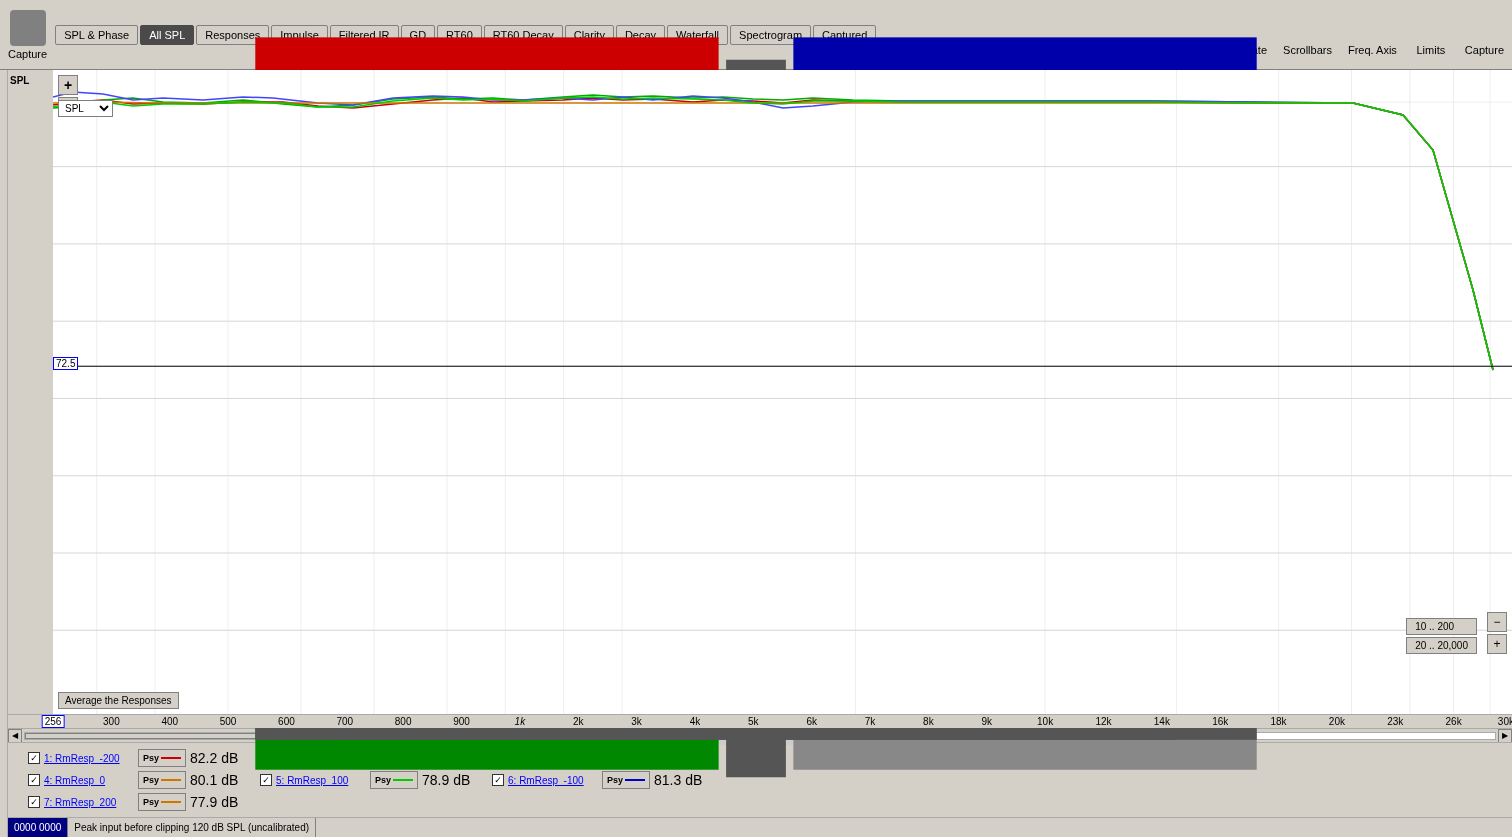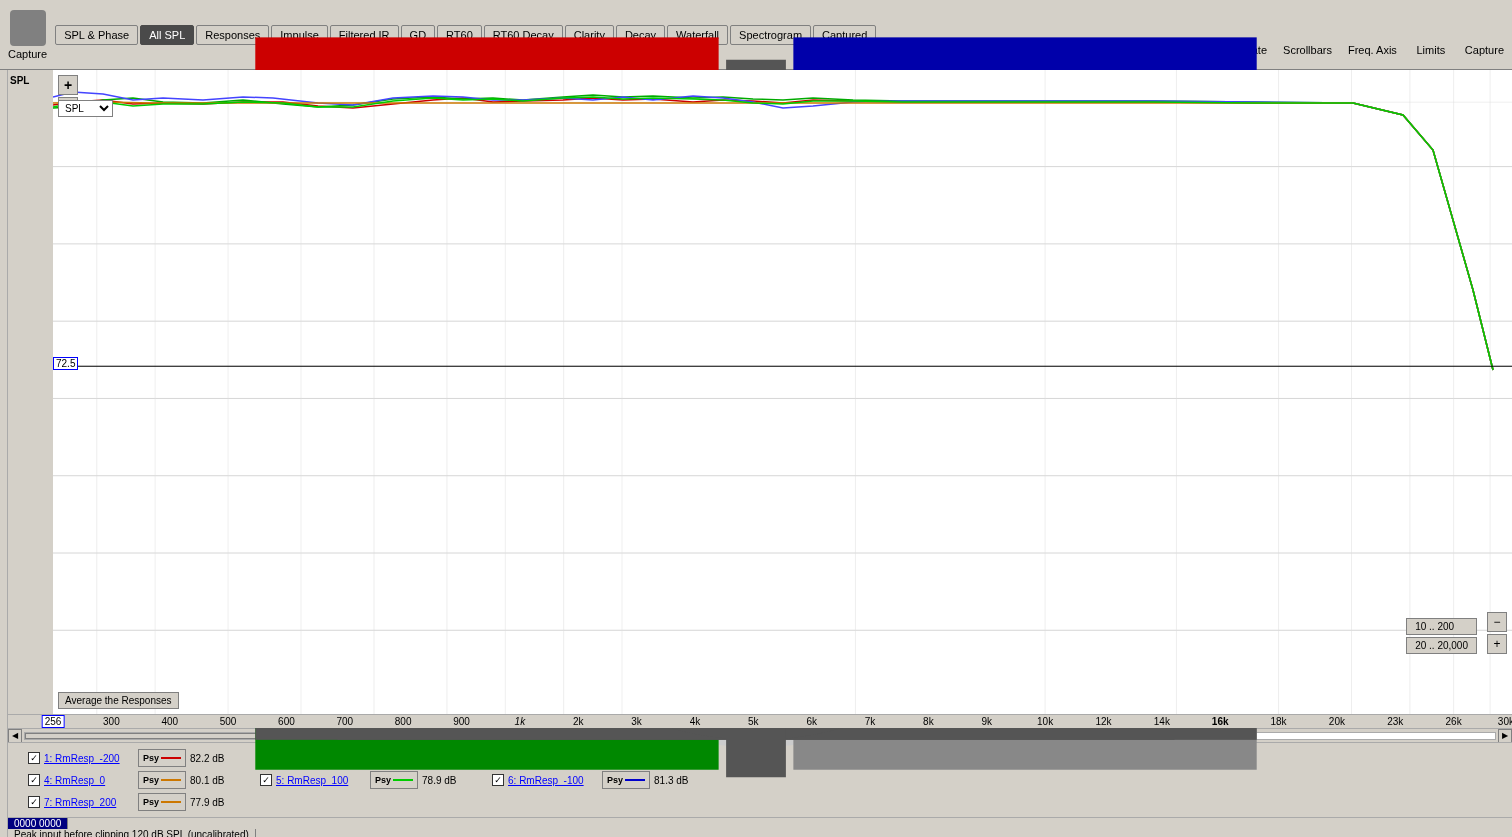--- a/index.html
+++ b/index.html
@@ -139,25 +139,25 @@
     }
     .legend-checkbox { width: 12px; height: 12px; border: 1px solid #333; background: #fff; cursor: pointer; display: flex; align-items: center; justify-content: center; }
     .legend-name { font-size: 10px; color: #00f; text-decoration: underline; cursor: pointer; min-width: 90px; }
     .psy-btn {
       padding: 3px 4px; font-size: 9px; border: 1px solid #808080; cursor: pointer;
       display: flex; align-items: center; gap: 2px;
     }
     .psy-dash {
       display: inline-block; width: 20px; height: 2px; vertical-align: middle;
     }
-    .legend-db { font-size: 10px; min-width: 50px; }
+    .legend-db { font-size: 14px; min-width: 50px; }
 
     .status-bar {
-      height: 20px; background: #d4d0c8; border-top: 1px solid #aaa; display: flex; align-items: flex-start;
-      font-size: 10px; gap: 0; flex-direction: column;
+      height: 20px; background: #d4d0c8; border-top: 1px solid #aaa; display: flex; align-items: center;
+      font-size: 10px; gap: 0;
     }
     .status-segment {
       padding: 0 6px; border-right: 1px solid #808080; height: 100%; display: flex; align-items: center;
     }
     .status-segment.blue-bg { background: #000080; color: #fff; }
 
     
     svg { position: absolute; top: 0; left: 0; width: 100%; height: 100%; overflow: visible; }
   </style>
 </head>
@@ -522,21 +522,21 @@
           <span class="x-label" style="left: 40%;">3k</span>
           <span class="x-label" style="left: 44%;">4k</span>
           <span class="x-label" style="left: 48%;">5k</span>
           <span class="x-label" style="left: 52%;">6k</span>
           <span class="x-label" style="left: 56%;">7k</span>
           <span class="x-label" style="left: 60%;">8k</span>
           <span class="x-label" style="left: 64%;">9k</span>
           <span class="x-label" style="left: 68%;">10k</span>
           <span class="x-label" style="left: 72%;">12k</span>
           <span class="x-label" style="left: 76%;">14k</span>
-          <span class="x-label" style="left: 80%; font-weight: bold;">16k</span>
+          <span class="x-label" style="left: 80%;">16k</span>
           <span class="x-label" style="left: 84%;">18k</span>
           <span class="x-label" style="left: 88%;">20k</span>
           <span class="x-label" style="left: 92%;">23k</span>
           <span class="x-label" style="left: 96%;">26k</span>
           <span class="x-label" style="left: 100%;">30kHz</span>
         </div>
     </div>
 
     <div class="scrollbar-container">
       <div class="scroll-arrow">◀</div>

